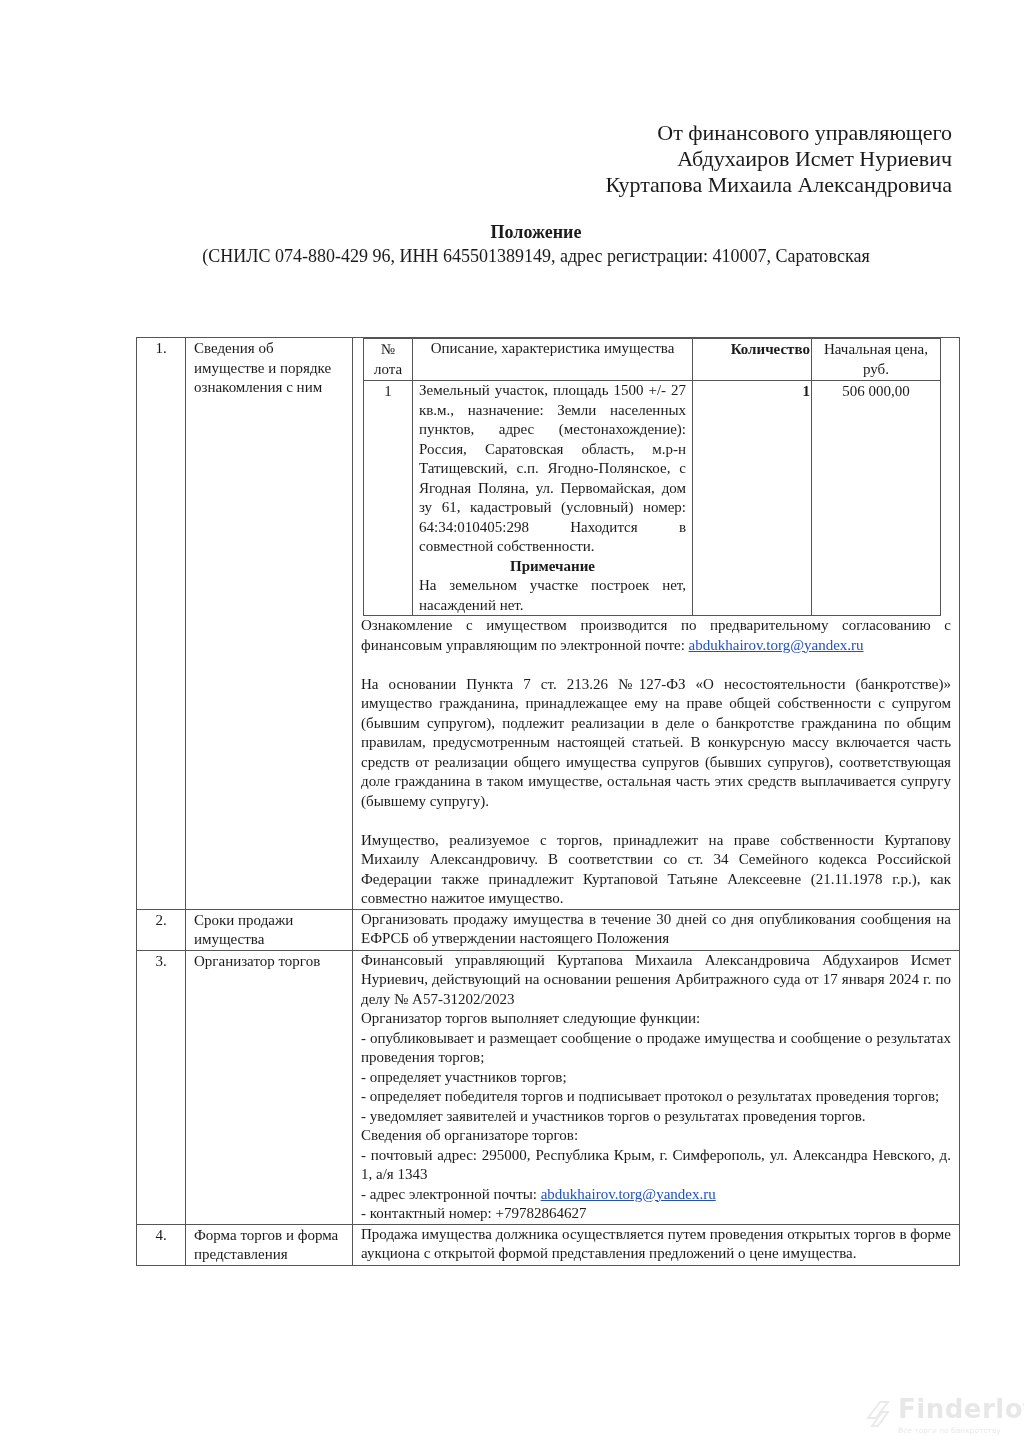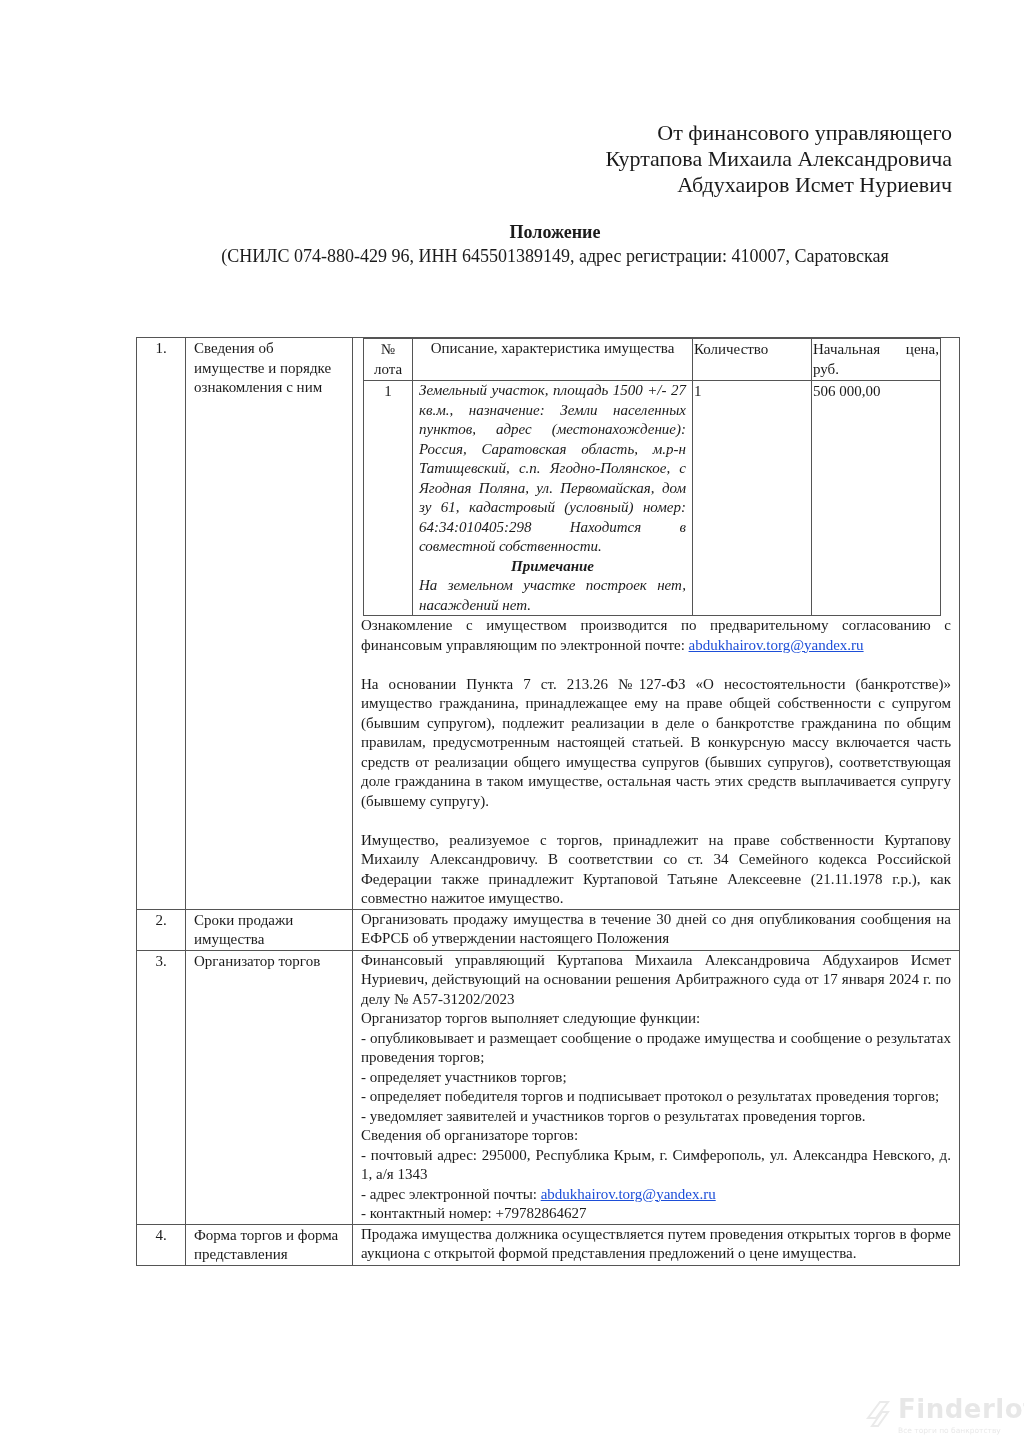--- a/index.html
+++ b/index.html
@@ -6,21 +6,21 @@
   body {
     width: 1024px; height: 1448px; position: relative; overflow: hidden;
     font-family: "Liberation Serif", "DejaVu Serif", serif;
     color: #1a1a1a;
   }
   .from-block {
     position: absolute; right: 72px; top: 120px;
     text-align: right; font-size: 22px; line-height: 26px;
   }
   .title-block {
-    position: absolute; left: 143px; width: 824px; top: 218px;
+    position: absolute; left: 124px; width: 824px; top: 218px;
     text-align: center;
   }
   .title-main { font-weight: bold; font-size: 18px; line-height: 24px; margin-top: 2px; }
   .title-sub { font-weight: bold; font-size: 18px; line-height: 24px; }
   .title-details { font-size: 18px; line-height: 24px; }
 
   .main-table {
     position: absolute; left: 136px; top: 337px; width: 824px;
     border-collapse: collapse; font-size: 15px; line-height: 19.5px;
   }
@@ -32,23 +32,23 @@
   .col-content { padding: 0 8px 0 8px !important; text-align: justify; }
 
   .lot-wrap { padding: 0 10px 0 2px; }
   .lot-table {
     border-collapse: collapse; width: 100%; font-size: 15px; line-height: 19.5px;
     border-top: none;
   }
   .lot-table td { border: 1.5px solid #555; vertical-align: top; }
   .lot-table .h-num { width: 46px; text-align: center; }
   .lot-table .h-desc { text-align: center; padding: 0 5px; }
-  .lot-table .h-qty { width: 116px; text-align: left; }
-  .lot-table .h-price { width: 126px; }
-  .lot-table .d-desc { text-align: justify; padding: 0 6px; font-style: italic; }
+  .lot-table .h-qty { width: 116px; text-align: right; font-weight: bold; }
+  .lot-table .h-price { width: 126px; text-align: center; }
+  .lot-table .d-desc { text-align: justify; padding: 0 6px; }
   .note-title { text-align: center; font-weight: bold; }
 
   .para { margin: 0; }
   .para + .para.spaced { margin-top: 19.5px; }
   .email { text-decoration: underline; color: #1d4ed8; }
   .list-line { margin: 0; }
 
   .watermark {
     position: absolute; right: 20px; bottom: 8px; width: 140px; height: 48px;
     opacity: 0.35;
@@ -61,22 +61,22 @@
   .wm-sub {
     position: absolute; left: 34px; top: 34px; font-family: "DejaVu Sans", sans-serif;
     font-size: 7.5px; color: #bdbdbd;
   }
 </style>
 </head>
 <body>
 
 <div class="from-block">
   <div>От финансового управляющего</div>
+  <div>Абдухаиров Исмет Нуриевич</div>
   <div>Куртапова Михаила Александровича</div>
-  <div>Абдухаиров Исмет Нуриевич</div>
 </div>
 
 <div class="title-block">
   <div class="title-main">Положение</div>
   <div class="title-details">(СНИЛС 074-880-429 96, ИНН 645501389149, адрес регистрации: 410007, Саратовская</div>
 </div>
 
 <table class="main-table">
   <tbody>
 

